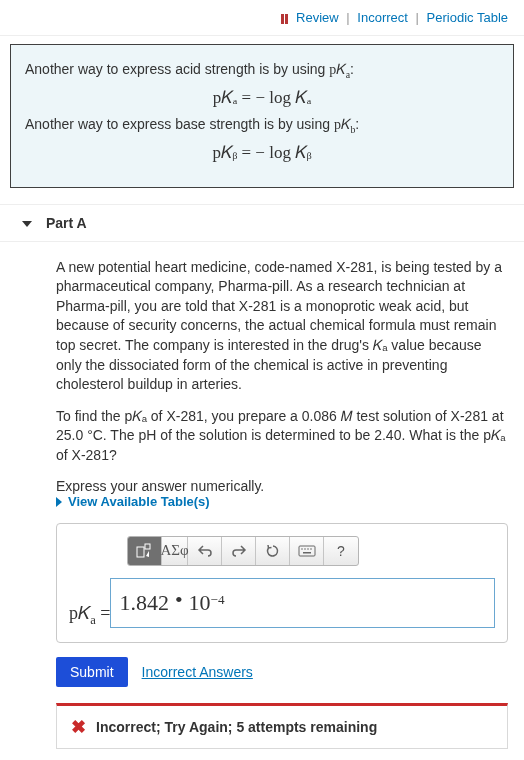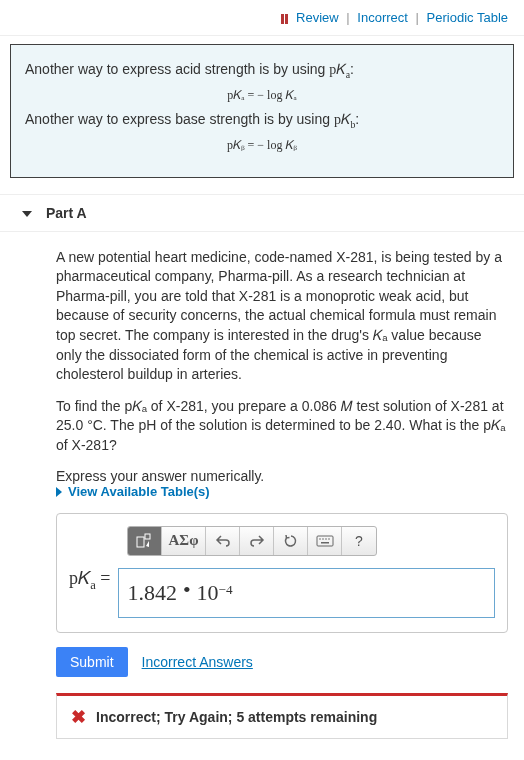--- a/index.html
+++ b/index.html
@@ -27,21 +27,21 @@
   }
   .flag-icon span { width: 3px; height: 10px; background: #b53535; display: inline-block; }
 
   .intro-box {
     background: #edf6f9;
     border: 1px solid #404040;
     margin: 0 10px 16px 10px;
     padding: 16px 14px;
     color: #333;
   }
-  .eqn { text-align: center; font-family: "Times New Roman", serif; font-size: 12px; margin: 8px 0; }
+  .eqn { text-align: center; font-family: "Times New Roman", serif; font-size: 17px; margin: 8px 0; }
   .rm { font-family: "Times New Roman", serif; }
   sub { font-size: 0.7em; }
 
   .part-header {
     padding: 10px 14px 10px 22px;
     border-top: 1px solid #eee;
     border-bottom: 1px solid #eee;
     margin-bottom: 16px;
   }
   .part-header .caret { display:inline-block; width:0; height:0; border-left:5px solid transparent; border-right:5px solid transparent; border-top:6px solid #333; margin-right:10px; vertical-align: middle; }
@@ -75,42 +75,42 @@
     display: flex;
     align-items: center;
     justify-content: center;
     border-right: 1px solid #c5c5c5;
     cursor: pointer;
     font-size: 14px;
     color: #555;
   }
   .toolbar .btn:last-child { border-right: none; }
   .toolbar .btn.active { background: #707070; color: #fff; }
-  .toolbar .btn.wide { width: 44px; font-family: "Times New Roman", serif; font-size: 15px; font-weight: bold; }
-
-  .answer-line { display: flex; align-items: flex-start; gap: 8px; }
+  .toolbar .btn.wide { width: 26px; font-family: "Times New Roman", serif; font-size: 15px; }
+
+  .answer-line { display: flex; align-items: flex-end; }
   .answer-label { font-family: "Times New Roman", serif; font-size: 18px; }
   .answer-field {
     flex: 1;
     height: 50px;
     border: 1px solid #6aa7d1;
     background: #fff;
     display: flex;
     align-items: center;
     padding: 0 8px;
     font-family: "Times New Roman", serif;
     font-size: 22px;
     color: #333;
   }
   .answer-field sup { font-size: 0.6em; position: relative; top: -0.2em;}
   .dot { margin: 0 6px; position: relative; top: -3px;}
 
   .submit-row { display: flex; align-items: center; gap: 14px; margin-bottom: 16px;}
   .submit-btn {
-    background: #3b82f6;
+    background: #1d4ed8;
     color: #fff;
     border: none;
     padding: 7px 14px;
     font-size: 14px;
     cursor: pointer;
     border-radius: 2px;
   }
   .prev-link { color: #0275b8; text-decoration: underline; font-size: 14px; cursor: pointer;}
 
   .feedback-box {

